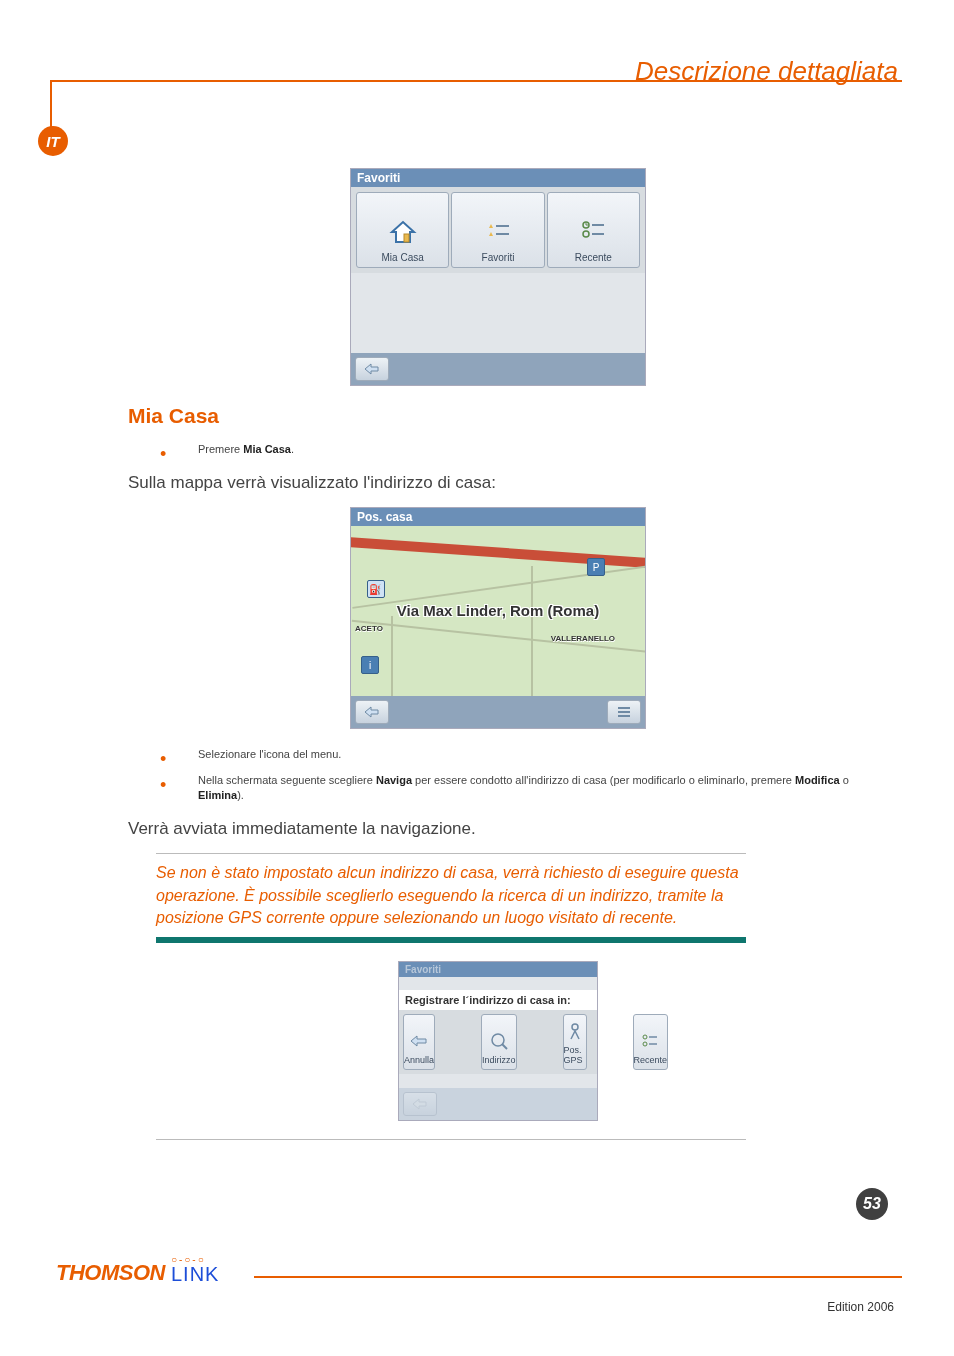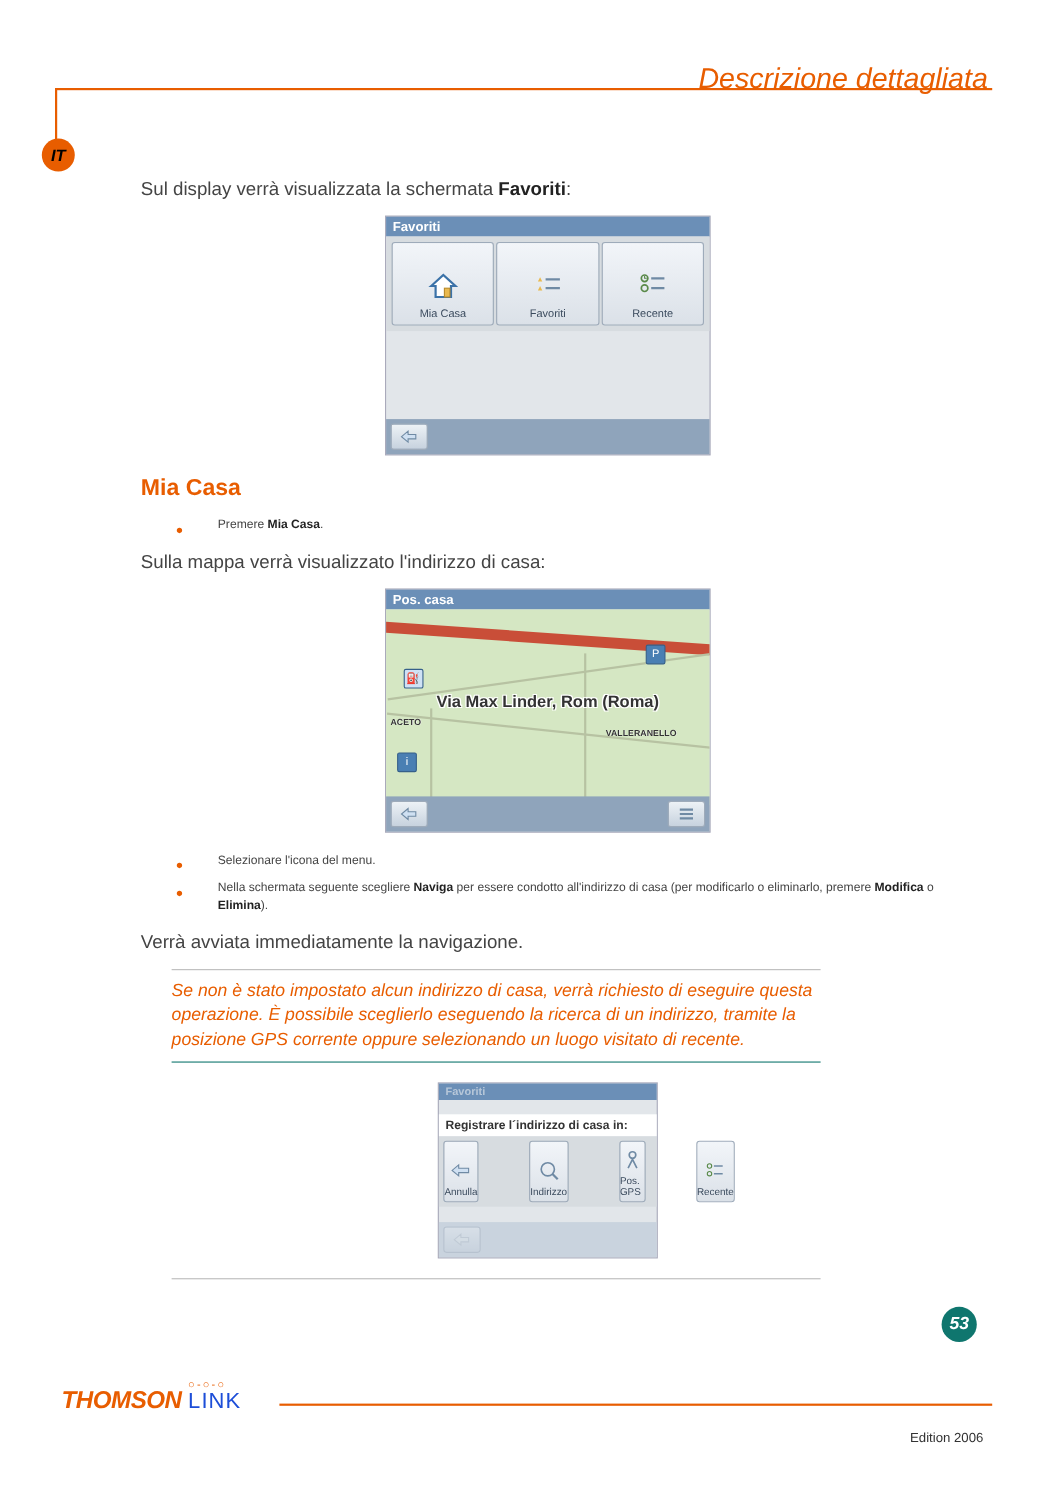--- a/index.html
+++ b/index.html
@@ -36,21 +36,21 @@
     background: #e85d00;
     border-top-left-radius: 30px;
   }
   .lang-badge {
     position: absolute;
     top: 126px;
     left: 38px;
     width: 30px;
     height: 30px;
     background: #e85d00;
-    color: #000000;
+    color: #ffffff;
     border-radius: 50%;
     font-style: italic;
     font-weight: bold;
     font-size: 15px;
     display: flex;
     align-items: center;
     justify-content: center;
   }
   .content {
     position: absolute;
@@ -69,21 +69,21 @@
     color: #e85d00;
     font-weight: bold;
     font-size: 21px;
     margin: 18px 0 14px 0;
   }
   ul.bullets { list-style: none; margin: 8px 0 14px 32px; }
   ul.bullets li { position: relative; padding-left: 38px; font-size: 11px; color: #444; margin-bottom: 10px; line-height: 1.4; }
   ul.bullets li::before { content: "•"; position: absolute; left: 0; top: 0; color: #e85d00; font-size: 18px; }
   .note-box {
     border-top: 1px solid #bbb;
-    border-bottom: 1px solid #0f766e;
+    border-bottom: 6px solid #0f766e;
     padding: 8px 0;
     margin: 6px 0 18px 28px;
     width: 590px;
   }
   .note {
     font-style: italic;
     color: #e85d00;
     font-size: 16px;
     line-height: 1.4;
   }
@@ -202,21 +202,21 @@
   .hr-bottom {
     border-top: 1px solid #bbb;
     margin: 10px 0 0 28px;
     width: 590px;
   }
   .page-badge {
     position: absolute;
     bottom: 136px;
     right: 66px;
     width: 32px; height: 32px;
-    background: #0f766e;
+    background: #404040;
     color: #fff;
     border-radius: 50%;
     display: flex; align-items: center; justify-content: center;
     font-style: italic; font-weight: bold; font-size: 16px;
   }
   .logo {
     position: absolute;
     bottom: 70px;
     left: 56px;
     display: flex;
@@ -254,23 +254,20 @@
 </head>
 <body>
 
 <div class="page-header">Descrizione dettagliata</div>
 <div class="accent-line"></div>
 <div class="accent-curve"></div>
 <div class="lang-badge">IT</div>
 
 <div class="content">
 
-  <p class="para">
-    <span>Sul display verrà visualizzata la schermata </span><span class="bold">Favoriti</span><span>:</span>
-  </p>
 
   <div class="device fav">
     <div class="device-title">Favoriti</div>
     <div class="fav-grid">
       <div class="fav-item">
         <div class="ico">
           <svg width="30" height="30" viewBox="0 0 30 30">
               <path d="M4 16 L15 6 L26 16 L22 16 L22 26 L8 26 L8 16 Z" fill="#fff" stroke="#3b72a8" stroke-width="2"></path>
               <rect x="16" y="18" width="5" height="8" fill="#e9b94f" stroke="#b88a2a"></rect>
             </svg>

